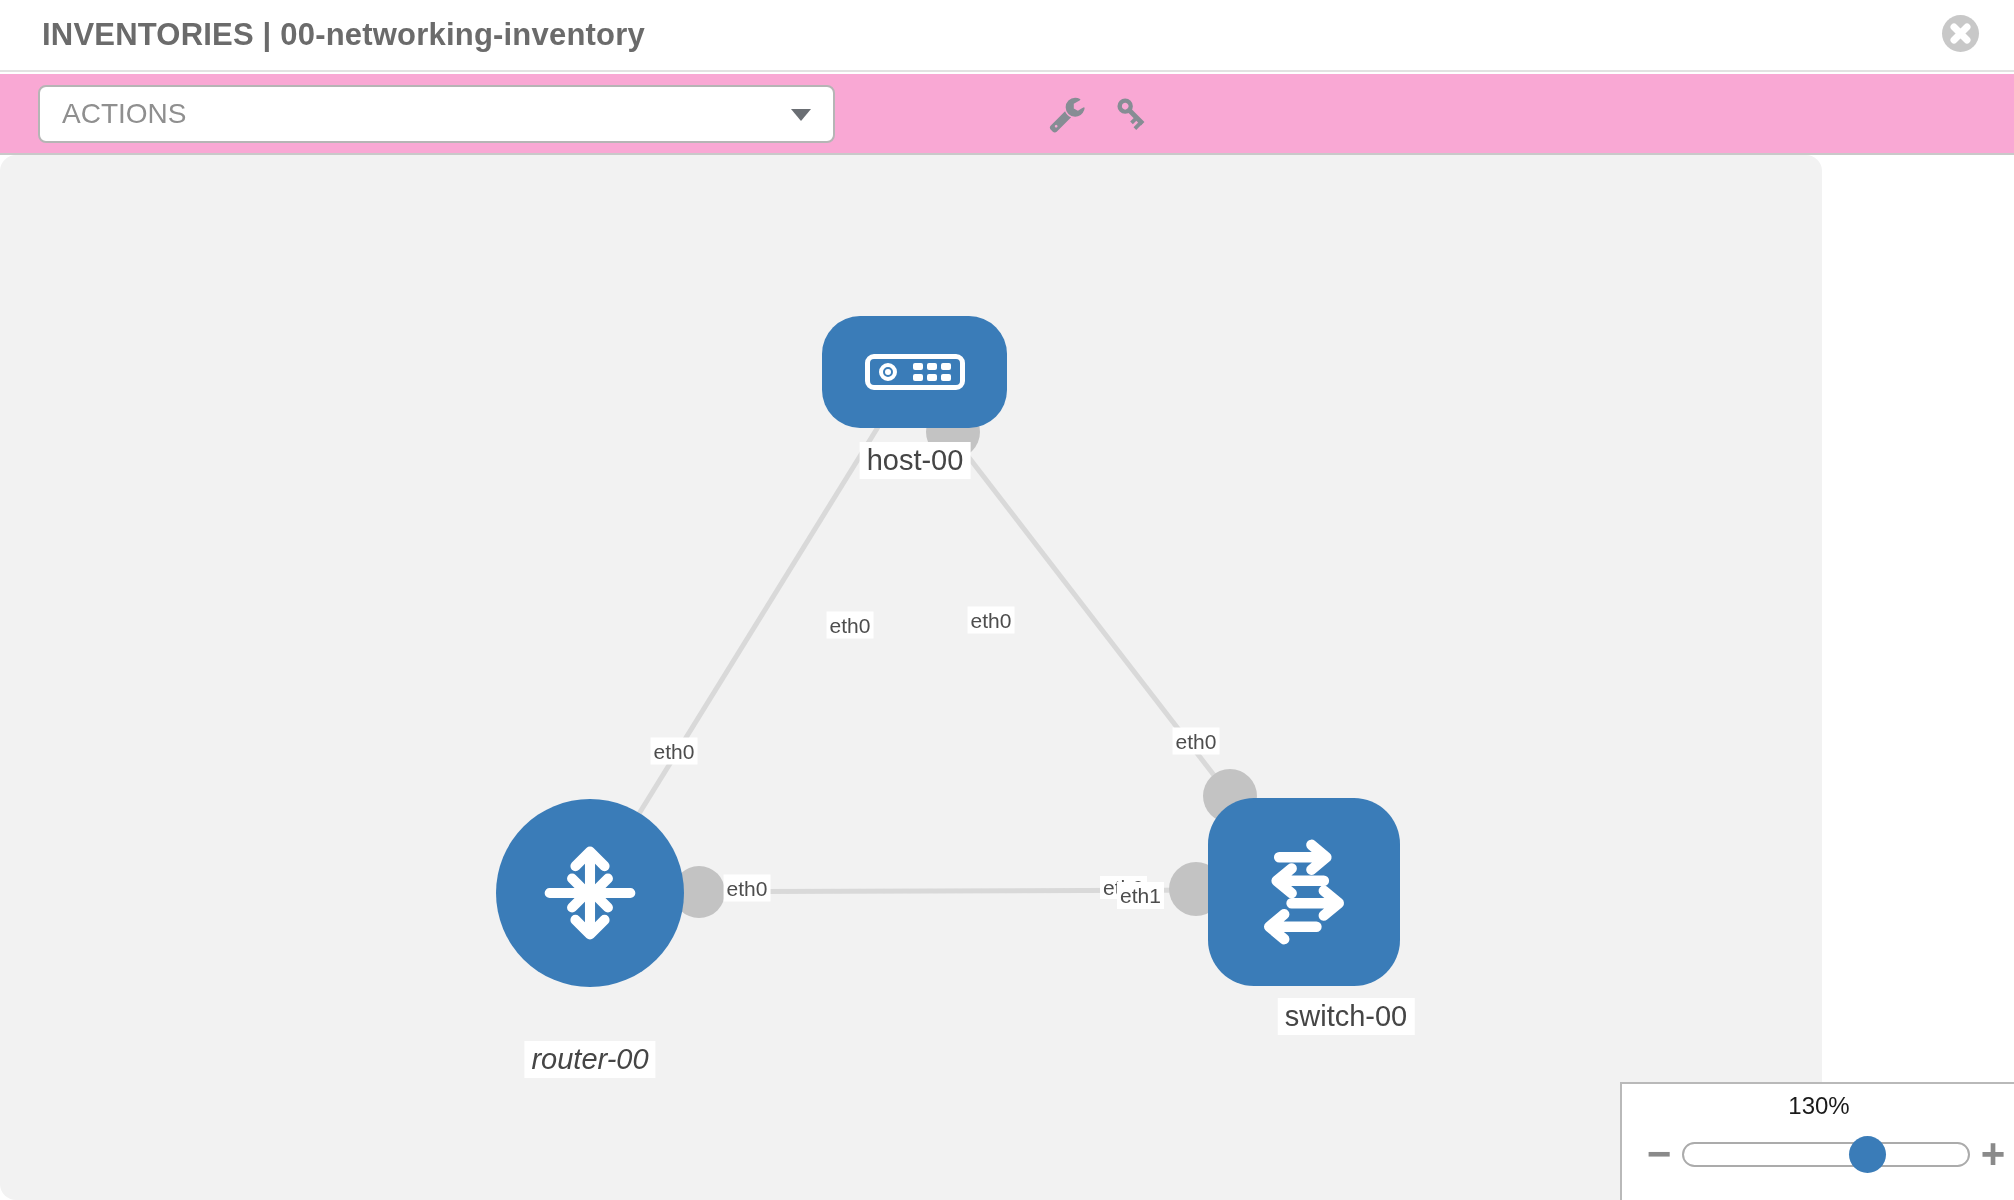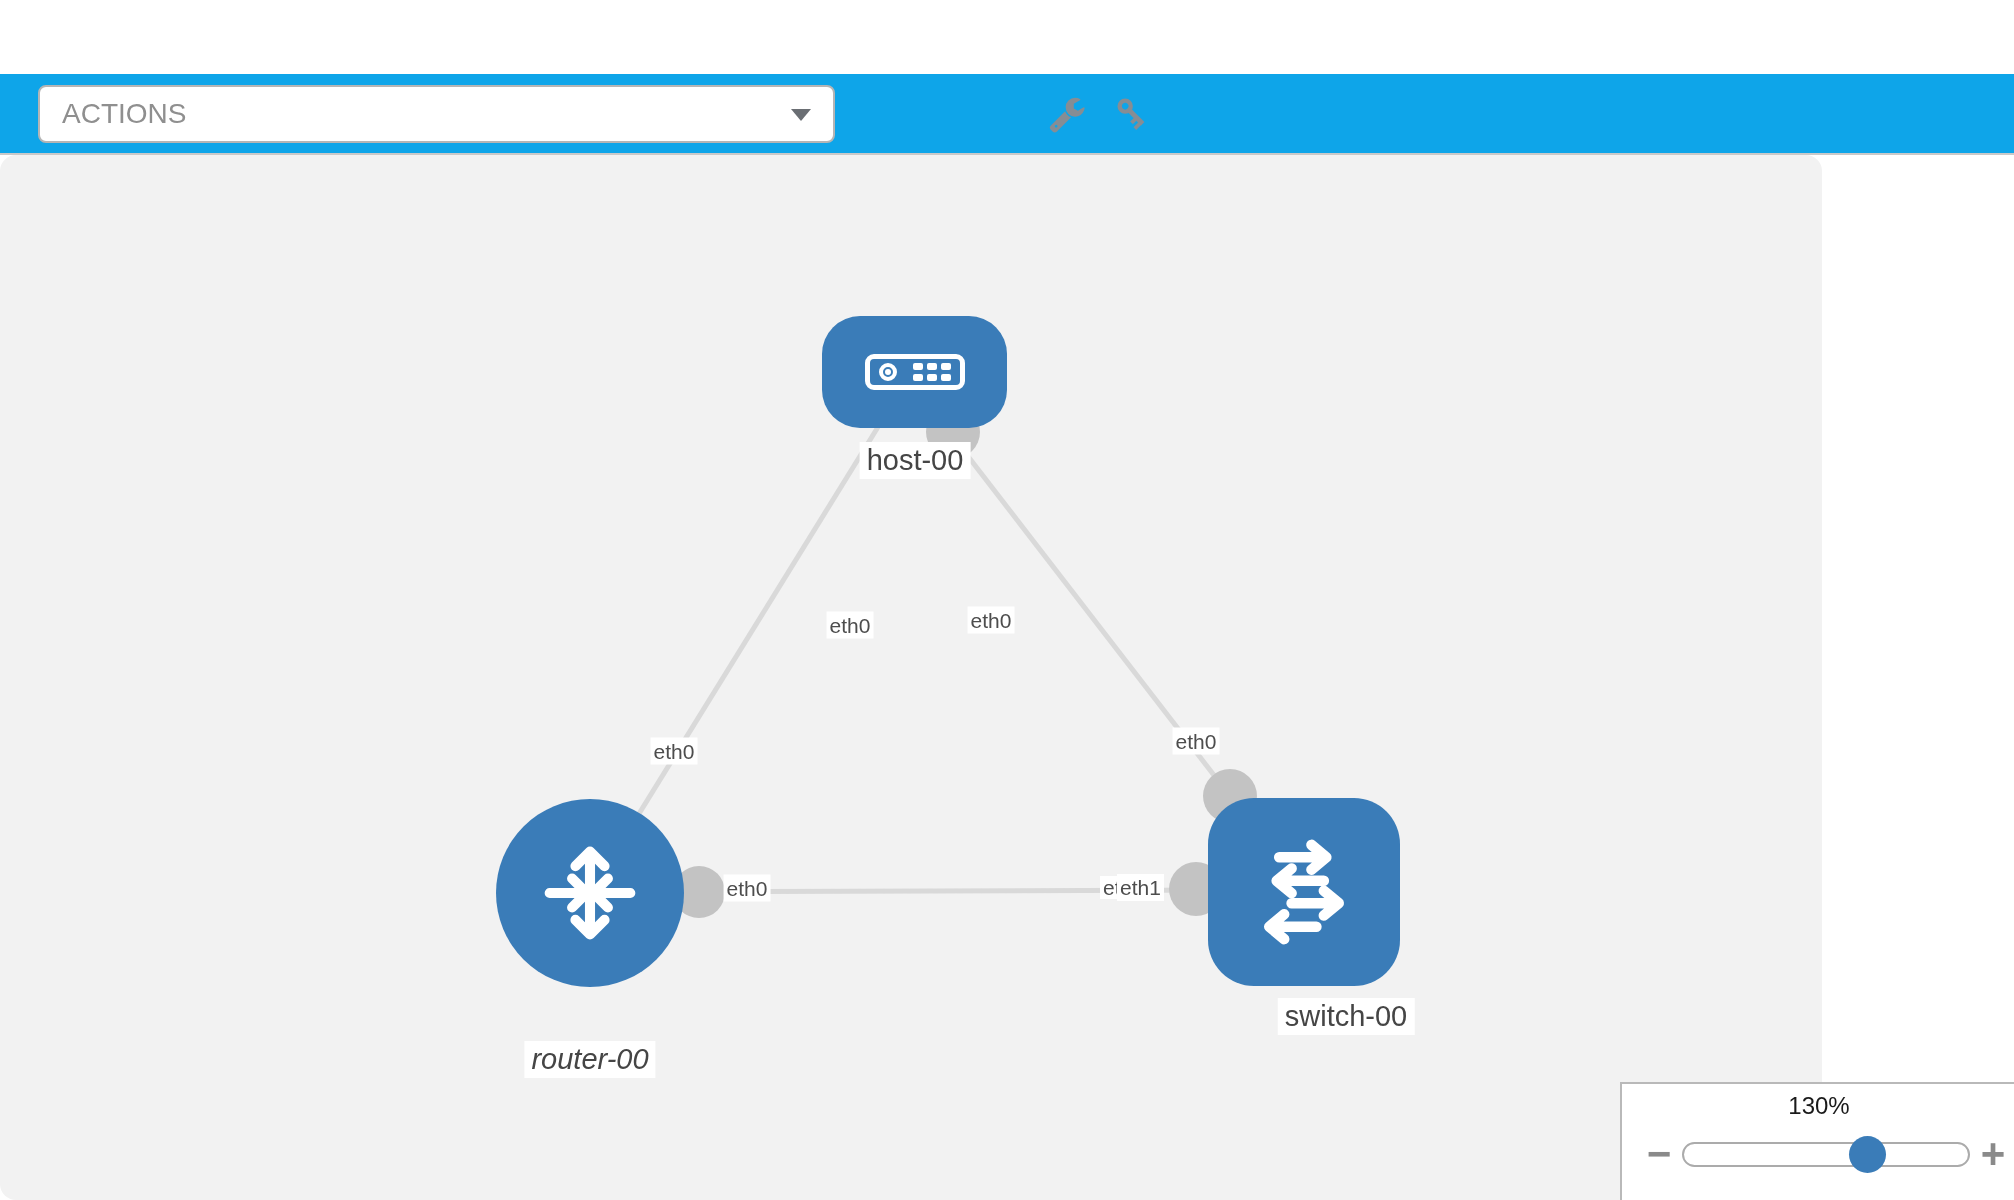--- a/index.html
+++ b/index.html
@@ -11,21 +11,21 @@
   .header { position:absolute; left:0; top:0; width:2014px; height:72px;
     background:#fff; border-bottom:2px solid #e2e2e2; }
   .page-title { position:absolute; left:42px; top:0; line-height:70px;
     font-size:31px; font-weight:700; color:#6b6b6b; letter-spacing:0.2px; }
   .close-btn { position:absolute; left:1942px; top:15px; width:37px; height:37px;
     border-radius:50%; background:#c8c8c8; cursor:pointer;
     display:flex; align-items:center; justify-content:center; }
 
   
   .toolbar { position:absolute; left:0; top:74px; width:2014px; height:81px;
-    background:#0ea5e9; border-bottom:2px solid #c9c9c9; }
+    background:#f9a8d4; border-bottom:2px solid #c9c9c9; }
   .dropdown { position:absolute; top:11px; height:58px; background:#fff;
     border:2px solid #b5b5b5; border-radius:8px; cursor:pointer; }
   .dropdown .dd-label { position:absolute; left:22px; top:0; line-height:54px;
     font-size:28px; color:#8f8f8f; }
   .caret { position:absolute; right:22px; top:22px; width:0; height:0;
     border-left:10px solid transparent; border-right:10px solid transparent;
     border-top:12px solid #6a6e73; }
   .actions-dd { left:38px; width:797px; }
   .search-dd { left:1183px; width:798px; }
   .tool-icon { position:absolute; top:20px; width:40px; height:40px; cursor:pointer;
@@ -55,21 +55,21 @@
     grid-auto-rows:7px; gap:4px; }
   .host-dots i { background:#fff; border-radius:2px; }
 
   .node-label { position:absolute; transform:translateX(-50%); background:#fff;
     color:#454545; font-size:29px; line-height:37px; padding:0 7px; white-space:nowrap; }
   .iface { position:absolute; transform:translate(-50%,-50%); background:#fff;
     color:#4d4d4d; font-size:21px; line-height:27px; padding:0 3px; white-space:nowrap; }
   .iface-overlap { position:absolute; left:1100px; top:719px; color:#4d4d4d;
     font-size:21px; line-height:27px; white-space:nowrap; }
   .iface-overlap .back { background:#fff; padding:0 3px; }
-  .iface-overlap .front { position:absolute; left:17px; top:0; background:#fff;
+  .iface-overlap .front { position:absolute; left:17px; top:8px; background:#fff;
     padding:0 3px; }
 
   
   .zoom-panel { position:absolute; left:1620px; top:1082px; width:412px; height:130px;
     background:#fff; border:2px solid #b9b9b9; }
   .zoom-value { position:absolute; left:0; top:8px; width:394px; text-align:center;
     font-size:24px; color:#1a1a1a; }
   .zoom-row { position:absolute; left:0; top:44px; width:394px; height:52px;
     display:flex; align-items:center; }
   .zoom-minus, .zoom-plus { width:46px; text-align:center; font-size:42px;
@@ -78,20 +78,28 @@
   .slider-track { position:relative; flex:1; height:25px; background:#fff;
     border:2px solid #ababab; border-radius:13px; cursor:pointer; }
   .slider-thumb { position:absolute; left:64.5%; top:50%; width:37px; height:37px;
     margin:-18.5px 0 0 -18.5px; border-radius:50%; background:#3a7cb8; cursor:grab; }
 </style>
 </head>
 <body>
 
 <div class="app">
 
+  <div class="header">
+    <div class="page-title">INVENTORIES | 00-networking-inventory</div>
+    <div class="close-btn">
+      <svg width="37" height="37" viewBox="0 0 37 37">
+        <path d="M12 12 L25 25 M25 12 L12 25" stroke="#ffffff" stroke-width="7" stroke-linecap="round" fill="none"></path>
+      </svg>
+    </div>
+  </div>
 
   <div class="toolbar">
     <div class="dropdown actions-dd">
       <span class="dd-label">ACTIONS</span>
       <span class="caret"></span>
     </div>
 
     <div class="tool-icon wrench-btn">
       <svg width="38" height="38" viewBox="0 0 1792 1792">
         <path fill="#868d94" d="M448 1472q0-26-19-45t-45-19-45 19-19 45 19 45 45 19 45-19 19-45zm644-420l-682 682q-37 37-90 37-52 0-91-37l-106-108q-38-36-38-90 0-53 38-91l681-681q39 98 114.5 173.5t173.5 114.5zm634-435q0 39-23 106-47 134-164.5 217.5t-258.5 83.5q-185 0-316.5-131.5t-131.5-316.5 131.5-316.5 316.5-131.5q58 0 121.5 16.5t107.5 46.5q16 11 16 28t-16 28l-293 169v224l193 107q5-3 79-48.5t135.5-81 70.5-35.5q15 0 23.5 10t8.5 25z"></path>

